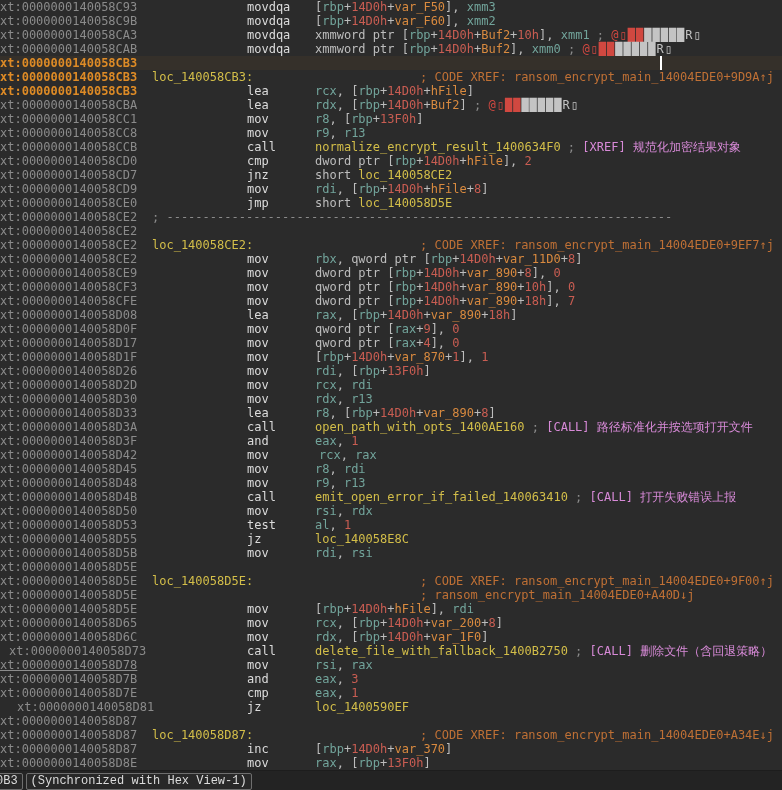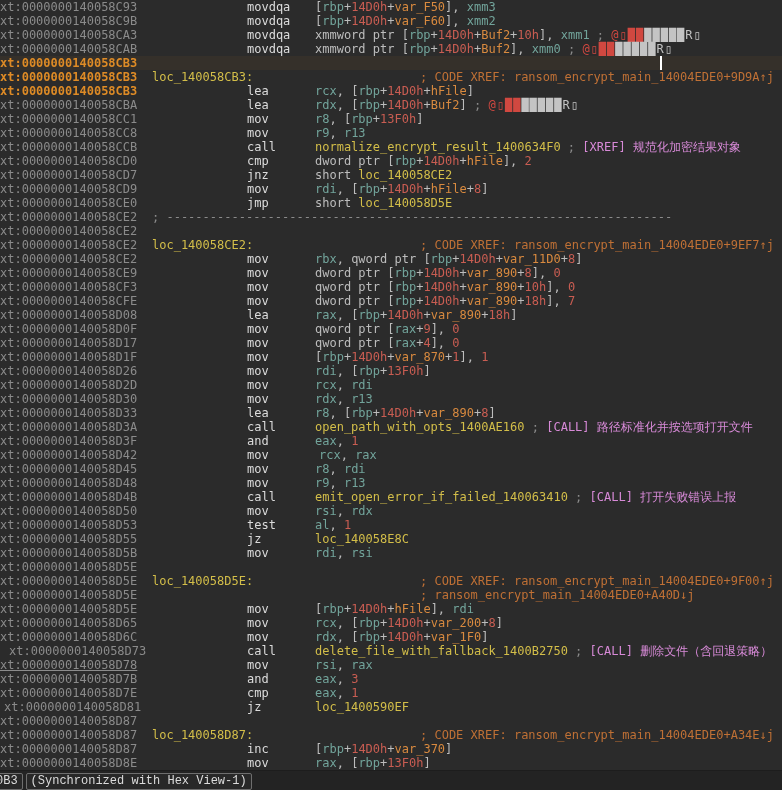--- a/index.html
+++ b/index.html
@@ -92,21 +92,21 @@
       <div class="row"><span class="seg a" style="left: 0px;">xt:0000000140058D5E</span></div>
       <div class="row"><span class="seg a" style="left: 0px;">xt:0000000140058D5E</span><span class="seg" style="left: 152px;"><span class="lb">loc_140058D5E:</span></span><span class="seg" style="left: 420px;"><span class="c">; CODE XREF: ransom_encrypt_main_14004EDE0+9F00↑j</span></span></div>
       <div class="row"><span class="seg a" style="left: 0px;">xt:0000000140058D5E</span><span class="seg" style="left: 420px;"><span class="c">; ransom_encrypt_main_14004EDE0+A40D↓j</span></span></div>
       <div class="row"><span class="seg a" style="left: 0px;">xt:0000000140058D5E</span><span class="seg" style="left: 247px;"><span class="m">mov</span></span><span class="seg" style="left: 315px;"><span class="p">[</span><span class="r">rbp</span><span class="p">+</span><span class="n">14D0h</span><span class="p">+</span><span class="v">hFile</span><span class="p">], </span><span class="r">rdi</span></span></div>
       <div class="row"><span class="seg a" style="left: 0px;">xt:0000000140058D65</span><span class="seg" style="left: 247px;"><span class="m">mov</span></span><span class="seg" style="left: 315px;"><span class="r">rcx</span><span class="p">, [</span><span class="r">rbp</span><span class="p">+</span><span class="n">14D0h</span><span class="p">+</span><span class="v">var_200</span><span class="p">+</span><span class="n">8</span><span class="p">]</span></span></div>
       <div class="row"><span class="seg a" style="left: 0px;">xt:0000000140058D6C</span><span class="seg" style="left: 247px;"><span class="m">mov</span></span><span class="seg" style="left: 315px;"><span class="r">rdx</span><span class="p">, [</span><span class="r">rbp</span><span class="p">+</span><span class="n">14D0h</span><span class="p">+</span><span class="v">var_1F0</span><span class="p">]</span></span></div>
       <div class="row"><span class="seg a" style="left: 9px;">xt:0000000140058D73</span><span class="seg" style="left: 247px;"><span class="m">call</span></span><span class="seg" style="left: 315px;"><span class="lb">delete_file_with_fallback_1400B2750</span><span class="a"> ; </span><span class="k">[CALL] 删除文件（含回退策略）</span></span></div>
       <div class="row"><span class="seg a" style="left: 0px; text-decoration: underline;">xt:0000000140058D78</span><span class="seg" style="left: 247px;"><span class="m">mov</span></span><span class="seg" style="left: 315px;"><span class="r">rsi</span><span class="p">, </span><span class="r">rax</span></span></div>
       <div class="row"><span class="seg a" style="left: 0px;">xt:0000000140058D7B</span><span class="seg" style="left: 247px;"><span class="m">and</span></span><span class="seg" style="left: 315px;"><span class="r">eax</span><span class="p">, </span><span class="n">3</span></span></div>
       <div class="row"><span class="seg a" style="left: 0px;">xt:0000000140058D7E</span><span class="seg" style="left: 247px;"><span class="m">cmp</span></span><span class="seg" style="left: 315px;"><span class="r">eax</span><span class="p">, </span><span class="n">1</span></span></div>
-      <div class="row"><span class="seg a" style="left: 4px;">xt:0000000140058D81</span><span class="seg" style="left: 247px;"><span class="m">jz</span></span><span class="seg" style="left: 315px;"><span class="lb">loc_1400590EF</span></span></div>
+      <div class="row"><span class="seg a" style="left: 17px;">xt:0000000140058D81</span><span class="seg" style="left: 247px;"><span class="m">jz</span></span><span class="seg" style="left: 315px;"><span class="lb">loc_1400590EF</span></span></div>
       <div class="row"><span class="seg a" style="left: 0px;">xt:0000000140058D87</span></div>
       <div class="row"><span class="seg a" style="left: 0px;">xt:0000000140058D87</span><span class="seg" style="left: 152px;"><span class="lb">loc_140058D87:</span></span><span class="seg" style="left: 420px;"><span class="c">; CODE XREF: ransom_encrypt_main_14004EDE0+A34E↓j</span></span></div>
       <div class="row"><span class="seg a" style="left: 0px;">xt:0000000140058D87</span><span class="seg" style="left: 247px;"><span class="m">inc</span></span><span class="seg" style="left: 315px;"><span class="p">[</span><span class="r">rbp</span><span class="p">+</span><span class="n">14D0h</span><span class="p">+</span><span class="v">var_370</span><span class="p">]</span></span></div>
       <div class="row"><span class="seg a" style="left: 0px;">xt:0000000140058D8E</span><span class="seg" style="left: 247px;"><span class="m">mov</span></span><span class="seg" style="left: 315px;"><span class="r">rax</span><span class="p">, [</span><span class="r">rbp</span><span class="p">+</span><span class="n">13F0h</span><span class="p">]</span></span></div>
     </div>
   <div id="statusbar">
     <div class="sb-box first">0B3</div>
     <div class="sb-box">(Synchronized with Hex View-1)</div>
   </div>
 </div>

